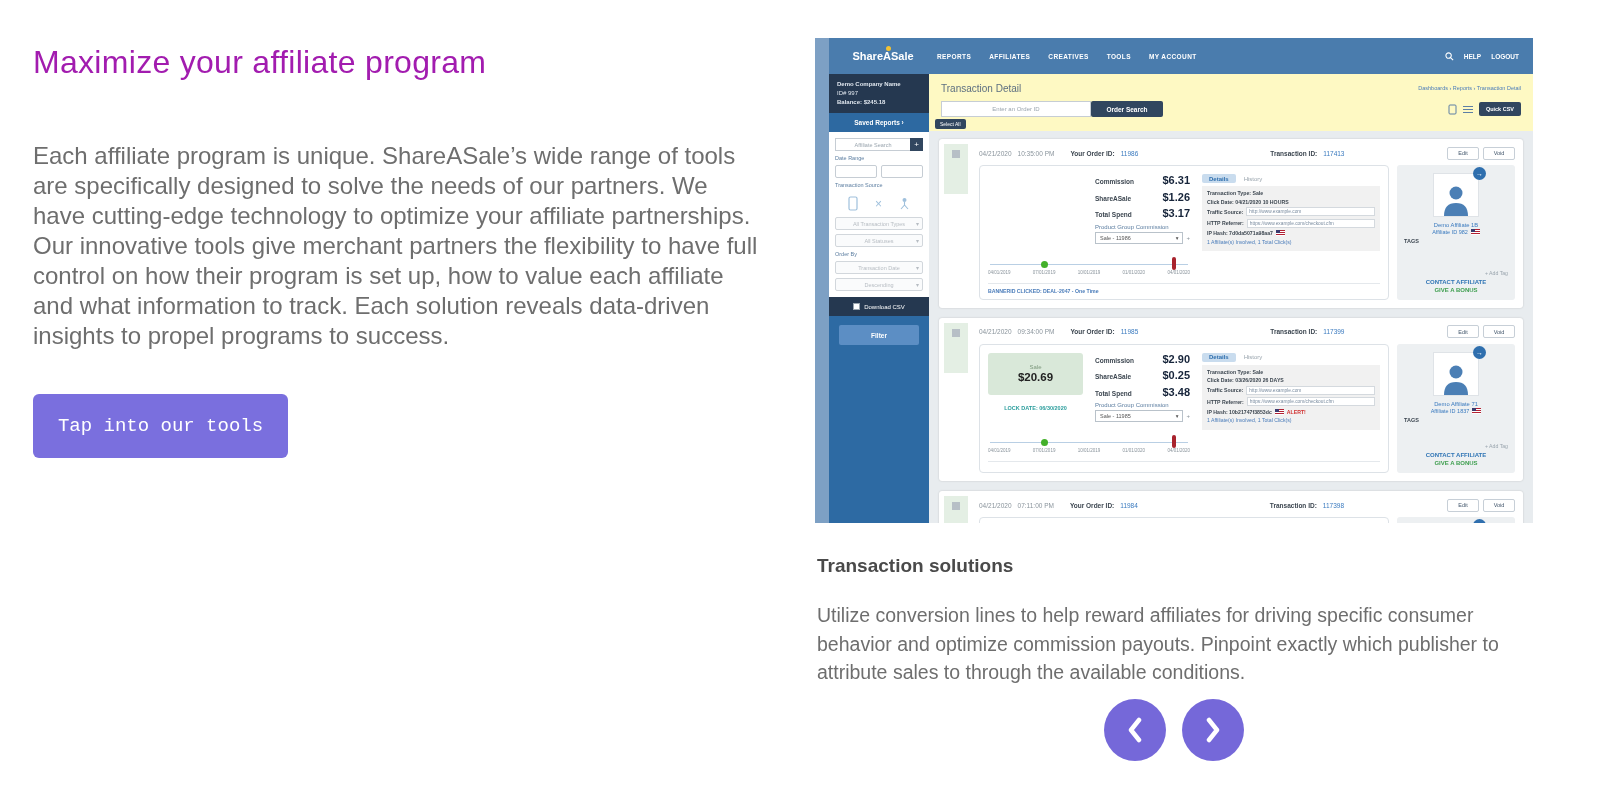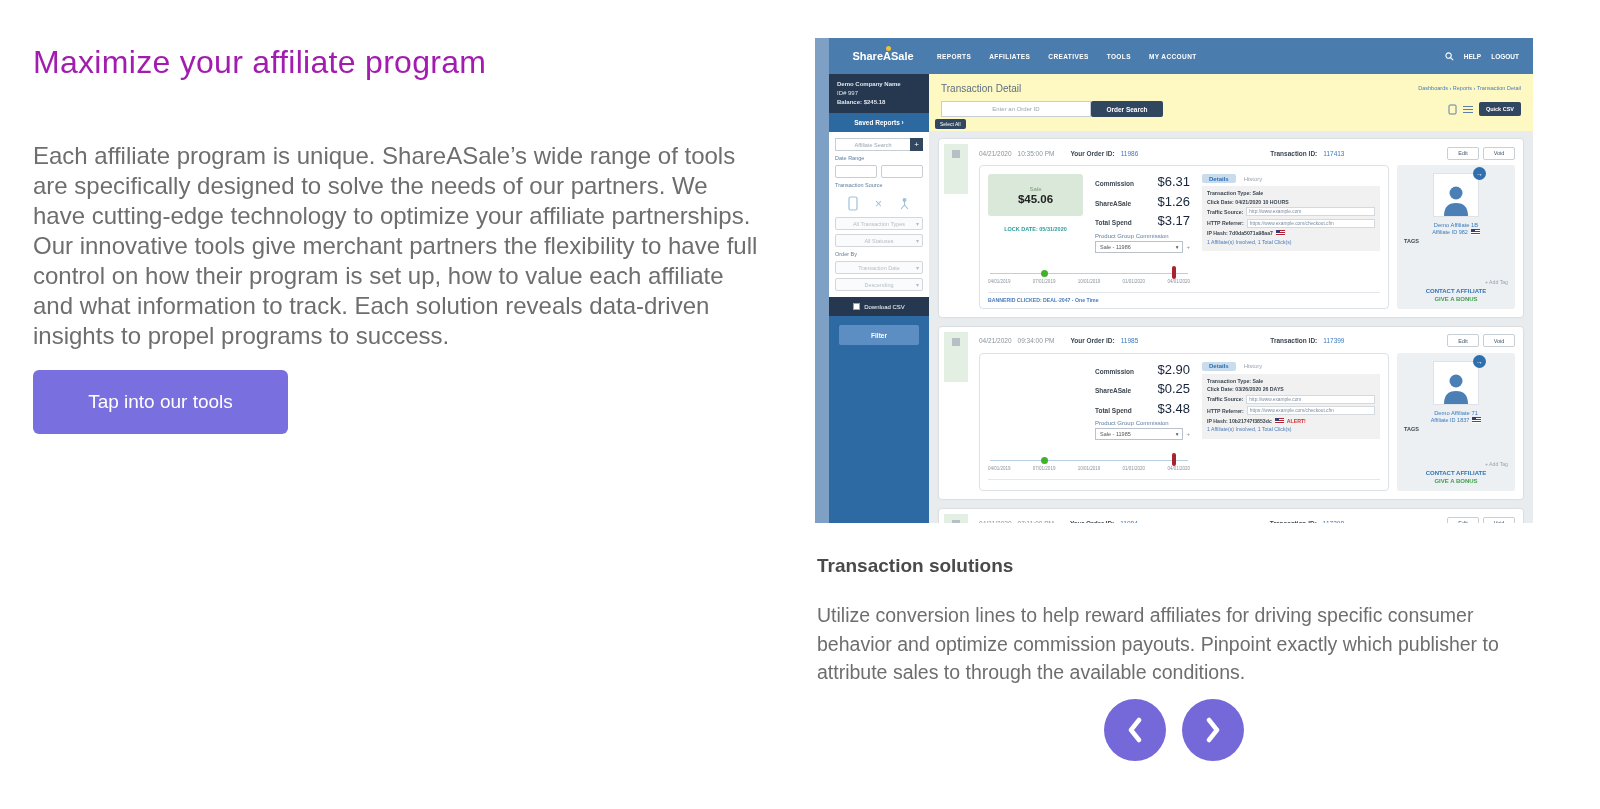--- a/index.html
+++ b/index.html
@@ -5,23 +5,23 @@
   * { margin:0; padding:0; box-sizing:border-box; }
   html,body { background:#fff; }
   .page { position:relative; width:1600px; height:809px; background:#fff; overflow:hidden;
           font-family:"Liberation Sans", sans-serif; }
 
   
   .hero-heading { position:absolute; left:33px; top:44px; font-size:32px; font-weight:500;
                   color:#a21caf; letter-spacing:.3px; }
   .hero-text { position:absolute; left:33px; top:121px; width:732px; font-size:24px;
                line-height:30px; color:#6e6e6e;margin-top:20px; }
-  .cta { position:absolute; left:33px; top:370px; width:255px; height:64px; background:#7a6fde;
+  .cta { position:absolute; left:33px; top:394px; width:255px; height:64px; background:#7a6fde;
          color:#fff; font-size:19px; border:none; border-radius:6px; cursor:pointer;
-         font-family:Liberation Sans, sans-serif; }
+         font-family:Liberation Mono, monospace; }
 
   
   .caption-title { position:absolute; left:817px; top:555px; font-size:19px; font-weight:600; color:#4a4a4a; }
   .caption-text  { position:absolute; left:817px; top:601px; width:706px; font-size:19.5px;
                    line-height:28.5px; color:#6e6e6e; }
   .car-btns { position:absolute; left:1104px; top:699px; display:flex; gap:16px; }
   .car-btn { width:62px; height:62px; border-radius:50%; background:#7568d9; border:none;
              display:flex; align-items:center; justify-content:center; cursor:pointer; }
 
   
@@ -105,21 +105,21 @@
               display:grid; grid-template-columns:95px 1fr 178px; column-gap:12px; min-width:0; }
   .col-left { grid-column:1; }
   .sale-box { background:#d9e8d9; border-radius:3px; height:42px; display:flex; flex-direction:column;
               align-items:center; justify-content:center; }
   .sale-label { font-size:6px; color:#7d997d; }
   .sale-amt { font-size:11.5px; font-weight:bold; color:#222; margin-top:1px; }
   .lock { font-size:5.5px; font-weight:bold; color:#2a9d9c; margin-top:10px; text-align:center; }
   .col-mid { grid-column:2; min-width:0; }
   .money-row { display:flex; justify-content:space-between; align-items:baseline; margin-bottom:4.5px; }
   .money-lab { font-size:6.5px; font-weight:bold; color:#3c4650; }
-  .money-val { font-size:13px; font-weight:normal; color:#16243a; }
+  .money-val { font-size:11px; font-weight:bold; color:#16243a; }
   .pgc-label { font-size:6px; color:#5b7da0; margin-top:1px; }
   .pgc-row { display:flex; align-items:center; gap:3px; margin-top:2px; }
   .pgc-select { flex:1; height:12px; border:1px solid #b9c2ca; font-size:5.5px; color:#555;
                 display:flex; align-items:center; justify-content:space-between; padding:0 4px; background:#fff; }
   .pgc-plus { font-size:6px; color:#8a949c; }
   .col-details { grid-column:3; grid-row:1 / span 2; min-width:0; }
   .tabs { display:flex; gap:8px; margin-bottom:3px; align-items:center; }
   .tab-active { background:#c9dcee; color:#2f6fae; font-weight:bold; font-size:6px; padding:1.5px 7px; border-radius:2px; cursor:pointer; }
   .tab { color:#9aa5ae; font-size:6px; cursor:pointer; }
   .dpanel { background:#f1f1f1; padding:4px 5px; font-size:5.2px; color:#555; }
@@ -291,27 +291,20 @@
         <span class="head-sp"></span>
         <span class="head-lab">Transaction ID:</span>
         <span class="head-val">117413</span>
         <span class="txn-head-btns">
           <span class="btn-ghost">Edit</span>
           <span class="btn-ghost">Void</span>
         </span>
       </div>
       <div class="txn-body">
         <div class="txn-main">
-          <div class="col-left">
-            <div class="sale-box">
-              <div class="sale-label">Sale</div>
-              <div class="sale-amt">$45.06</div>
-            </div>
-            <div class="lock">LOCK DATE: 05/31/2020</div>
-          </div>
           <div class="col-mid">
             <div class="money-row">
               <span class="money-lab">Commission</span>
               <span class="money-val">$6.31</span>
             </div>
             <div class="money-row">
               <span class="money-lab">ShareASale</span>
               <span class="money-val">$1.26</span>
             </div>
             <div class="money-row">
@@ -404,20 +397,27 @@
         <span class="head-sp"></span>
         <span class="head-lab">Transaction ID:</span>
         <span class="head-val">117399</span>
         <span class="txn-head-btns">
           <span class="btn-ghost">Edit</span>
           <span class="btn-ghost">Void</span>
         </span>
       </div>
       <div class="txn-body">
         <div class="txn-main">
+          <div class="col-left">
+            <div class="sale-box">
+              <div class="sale-label">Sale</div>
+              <div class="sale-amt">$20.69</div>
+            </div>
+            <div class="lock">LOCK DATE: 06/30/2020</div>
+          </div>
           <div class="col-mid">
             <div class="money-row">
               <span class="money-lab">Commission</span>
               <span class="money-val">$2.90</span>
             </div>
             <div class="money-row">
               <span class="money-lab">ShareASale</span>
               <span class="money-val">$0.25</span>
             </div>
             <div class="money-row">

